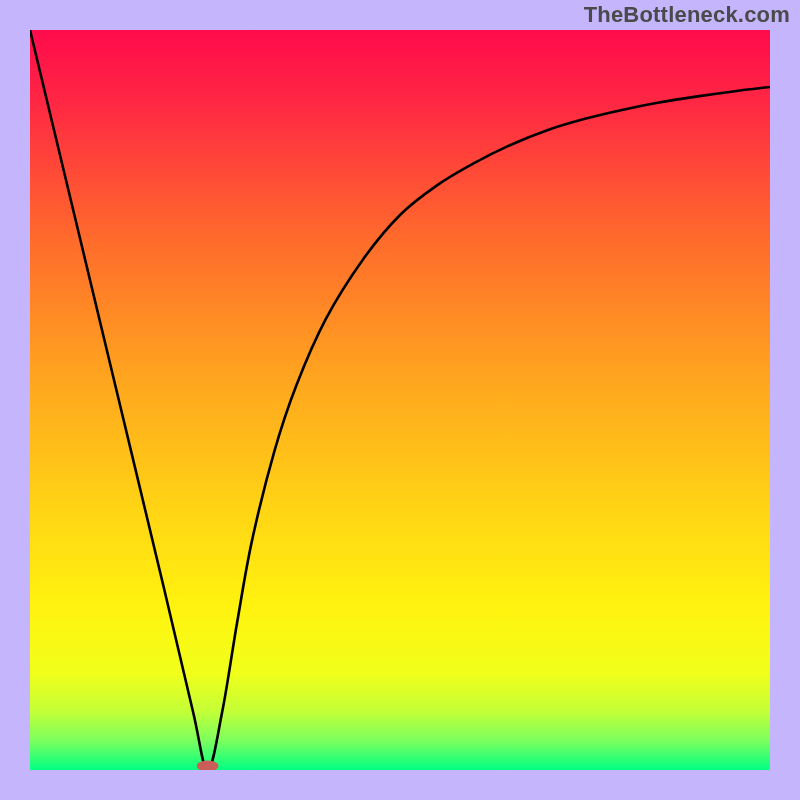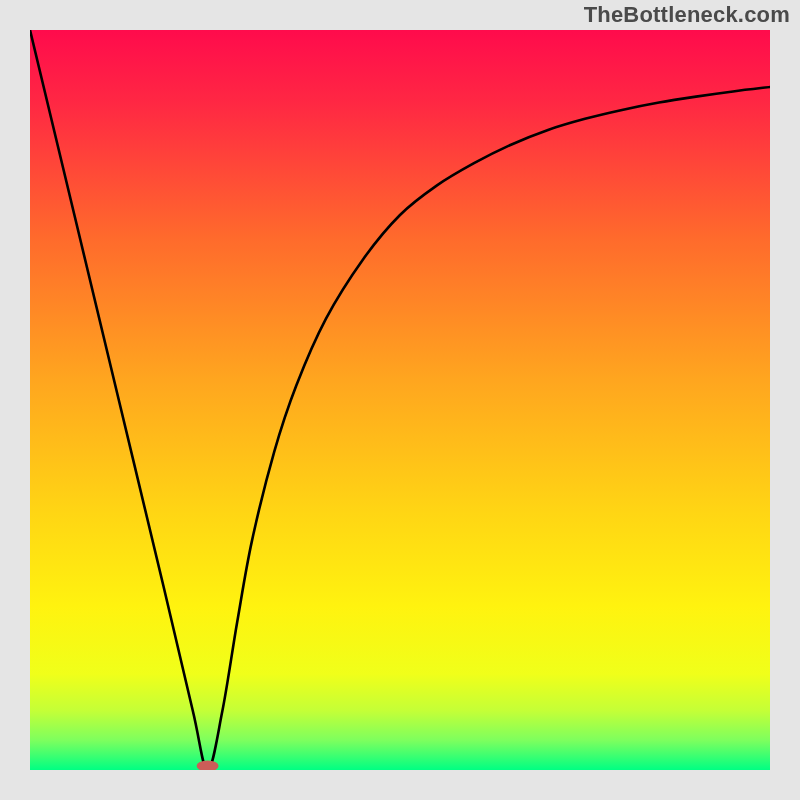--- a/index.html
+++ b/index.html
@@ -8,21 +8,21 @@
     width: 800px;
     height: 800px;
     background: #000;
     font-family: Arial, Helvetica, sans-serif;
     overflow: hidden;
   }
   .frame {
     position: relative;
     width: 800px;
     height: 800px;
-    background: #e5e5e5;
+    background: #c4b5fd;
   }
   .watermark {
     position: absolute;
     top: 2px;
     right: 10px;
     color: #4a4a4a;
     font-size: 22px;
     font-weight: bold;
     letter-spacing: 0.2px;
     z-index: 5;

